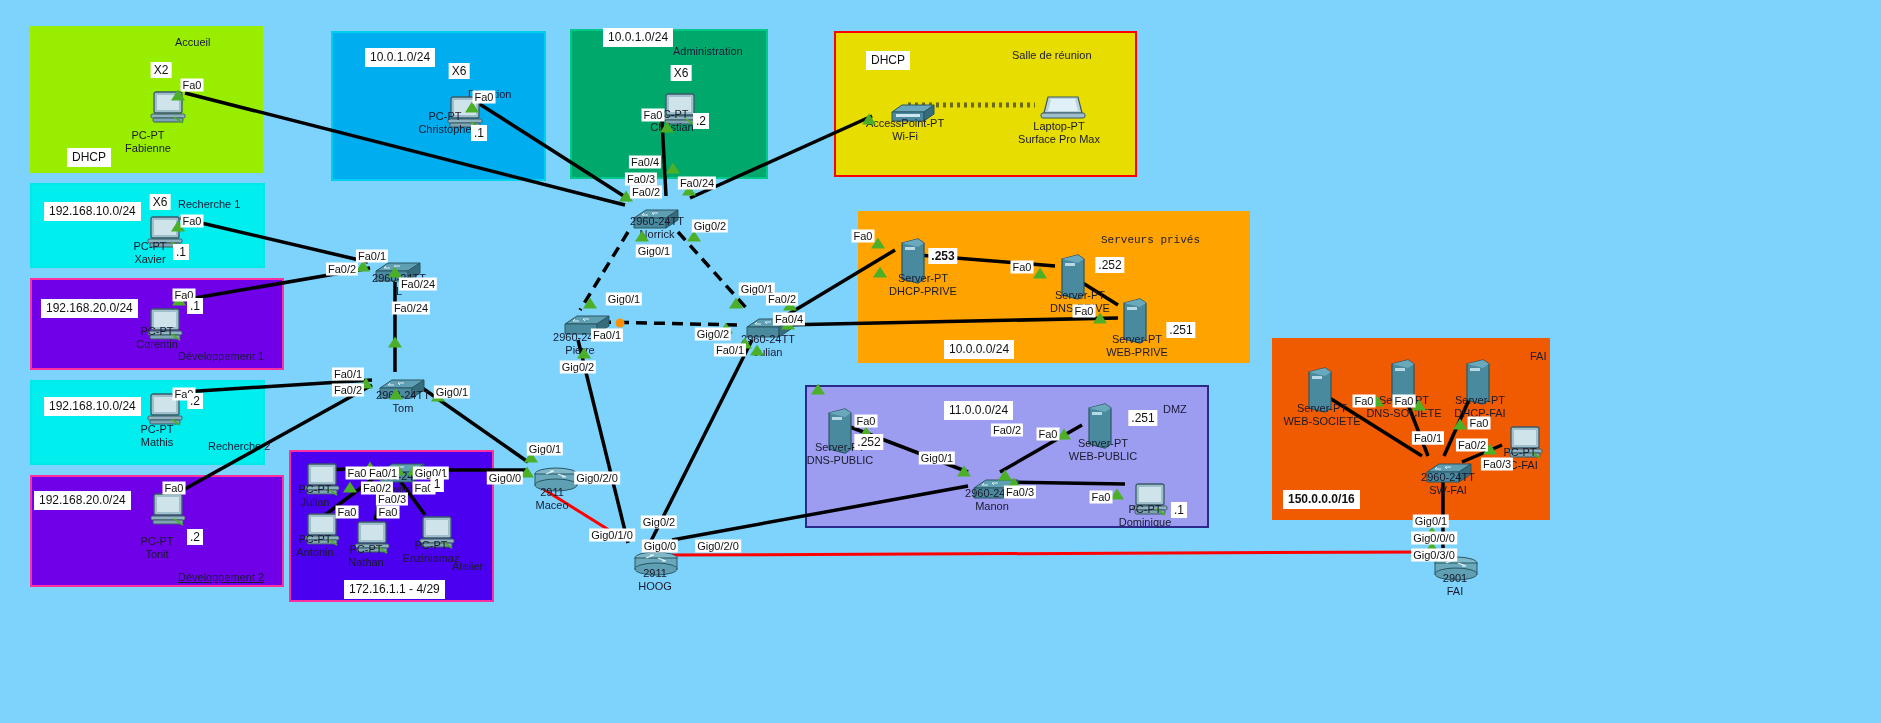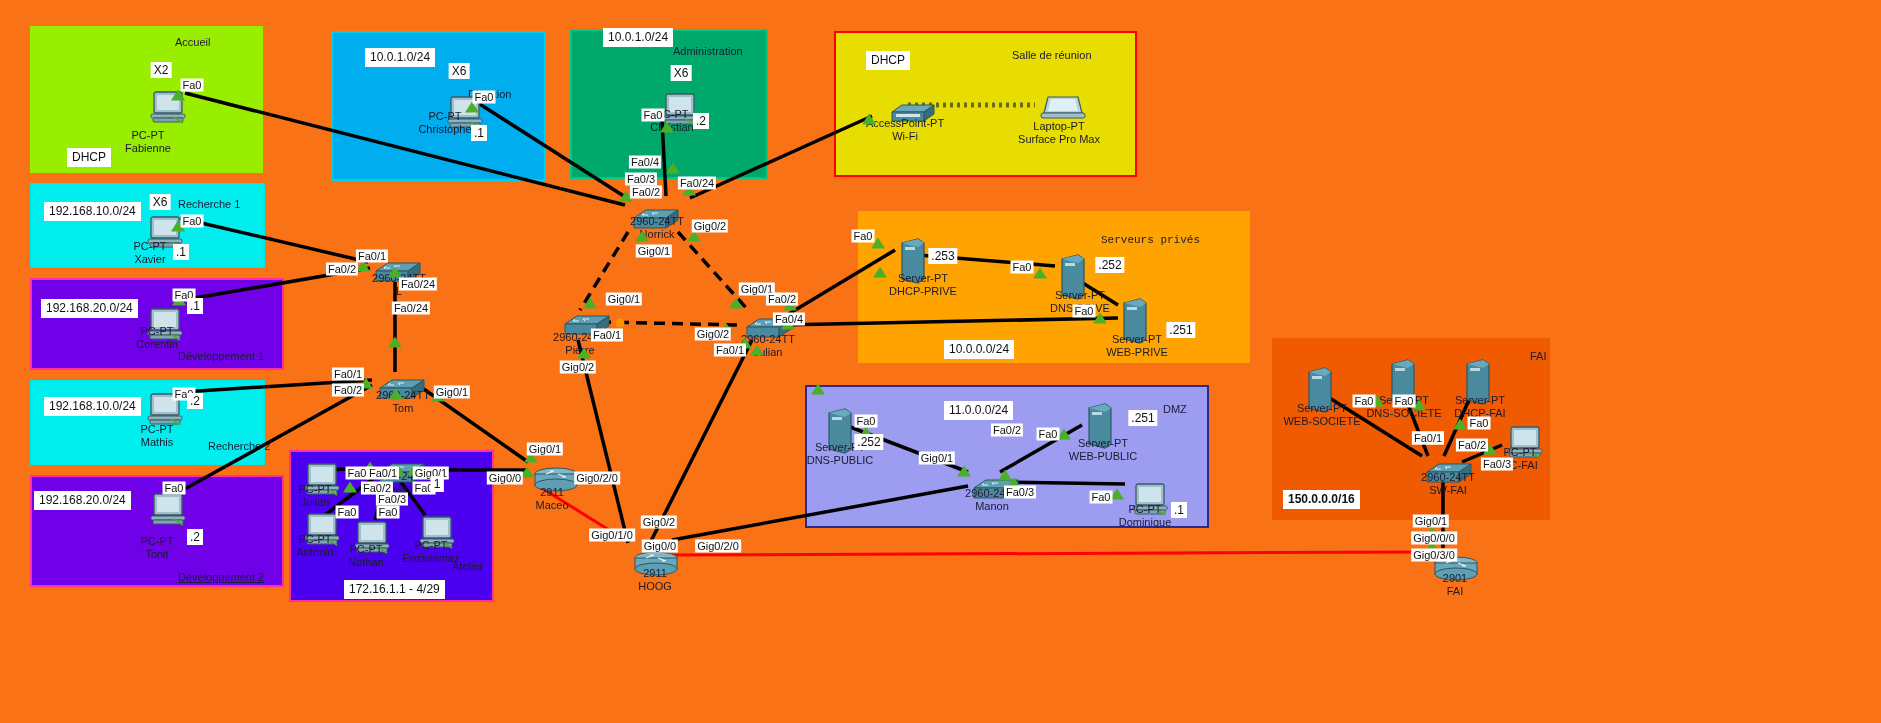--- a/index.html
+++ b/index.html
@@ -1,17 +1,17 @@
 <!DOCTYPE html>
 <html><head>
 <meta charset="utf-8">
 <style>
   html,body{margin:0;padding:0;background:#fff;}
   body{font-family:"Liberation Sans",sans-serif;}
-  #canvas{position:relative;width:1881px;height:723px;overflow:hidden;background:#f97316;}
+  #canvas{position:relative;width:1881px;height:723px;overflow:hidden;background:#7dd3fc;}
   .zone{position:absolute;box-sizing:border-box;}
   .zone-label{position:absolute;font-size:11px;color:#1a1a3a;white-space:nowrap;}
   svg.links{position:absolute;left:0;top:0;width:1881px;height:723px;pointer-events:none;}
   .node{position:absolute;}
   .node-caption{position:absolute;text-align:center;font-size:11px;line-height:13px;color:#1a1a2e;white-space:nowrap;transform:translateX(-50%);}
   .tag{position:absolute;background:#fff;border:0;font-size:12px;line-height:14px;color:#111;padding:1px 3px;white-space:nowrap;transform:translate(-50%,-50%);}
   .iftag{position:absolute;background:#fff;font-size:11px;line-height:13px;color:#111;padding:0 2px;white-space:nowrap;transform:translate(-50%,-50%);}
   .netlabel{position:absolute;background:#fff;font-size:12px;line-height:15px;color:#111;padding:2px 5px;white-space:nowrap;}
   .arrow{position:absolute;width:0;height:0;border-left:7px solid transparent;border-right:7px solid transparent;border-bottom:11px solid #4caf28;transform:translate(-50%,-50%);}
   .dot{position:absolute;width:9px;height:9px;border-radius:50%;background:#ff9000;transform:translate(-50%,-50%);}
@@ -558,21 +558,21 @@
       <div class="tag" style="left: 161px; top: 70px;">X2</div>
       <div class="tag" style="left: 459px; top: 71px;">X6</div>
       <div class="tag" style="left: 479px; top: 133px;">.1</div>
       <div class="tag" style="left: 681px; top: 73px;">X6</div>
       <div class="tag" style="left: 701px; top: 121px;">.2</div>
       <div class="tag" style="left: 160px; top: 202px;">X6</div>
       <div class="tag" style="left: 181px; top: 252px;">.1</div>
       <div class="tag" style="left: 195px; top: 306px;">.1</div>
       <div class="tag" style="left: 195px; top: 401px;">.2</div>
       <div class="tag" style="left: 195px; top: 537px;">.2</div>
-      <div class="tag" style="left: 943px; top: 256px;">.253</div>
+      <div class="tag" style="left: 943px; top: 256px; font-weight: bold;">.253</div>
       <div class="tag" style="left: 1110px; top: 265px;">.252</div>
       <div class="tag" style="left: 1181px; top: 330px;">.251</div>
       <div class="tag" style="left: 869px; top: 442px;">.252</div>
       <div class="tag" style="left: 1143px; top: 418px;">.251</div>
       <div class="tag" style="left: 1179px; top: 510px;">.1</div>
       <div class="tag" style="left: 437px; top: 484px;">1</div>
       <div class="tag" style="left: 437px; top: 484px;">1</div>
     </div>
 
   <div id="netlabels">

